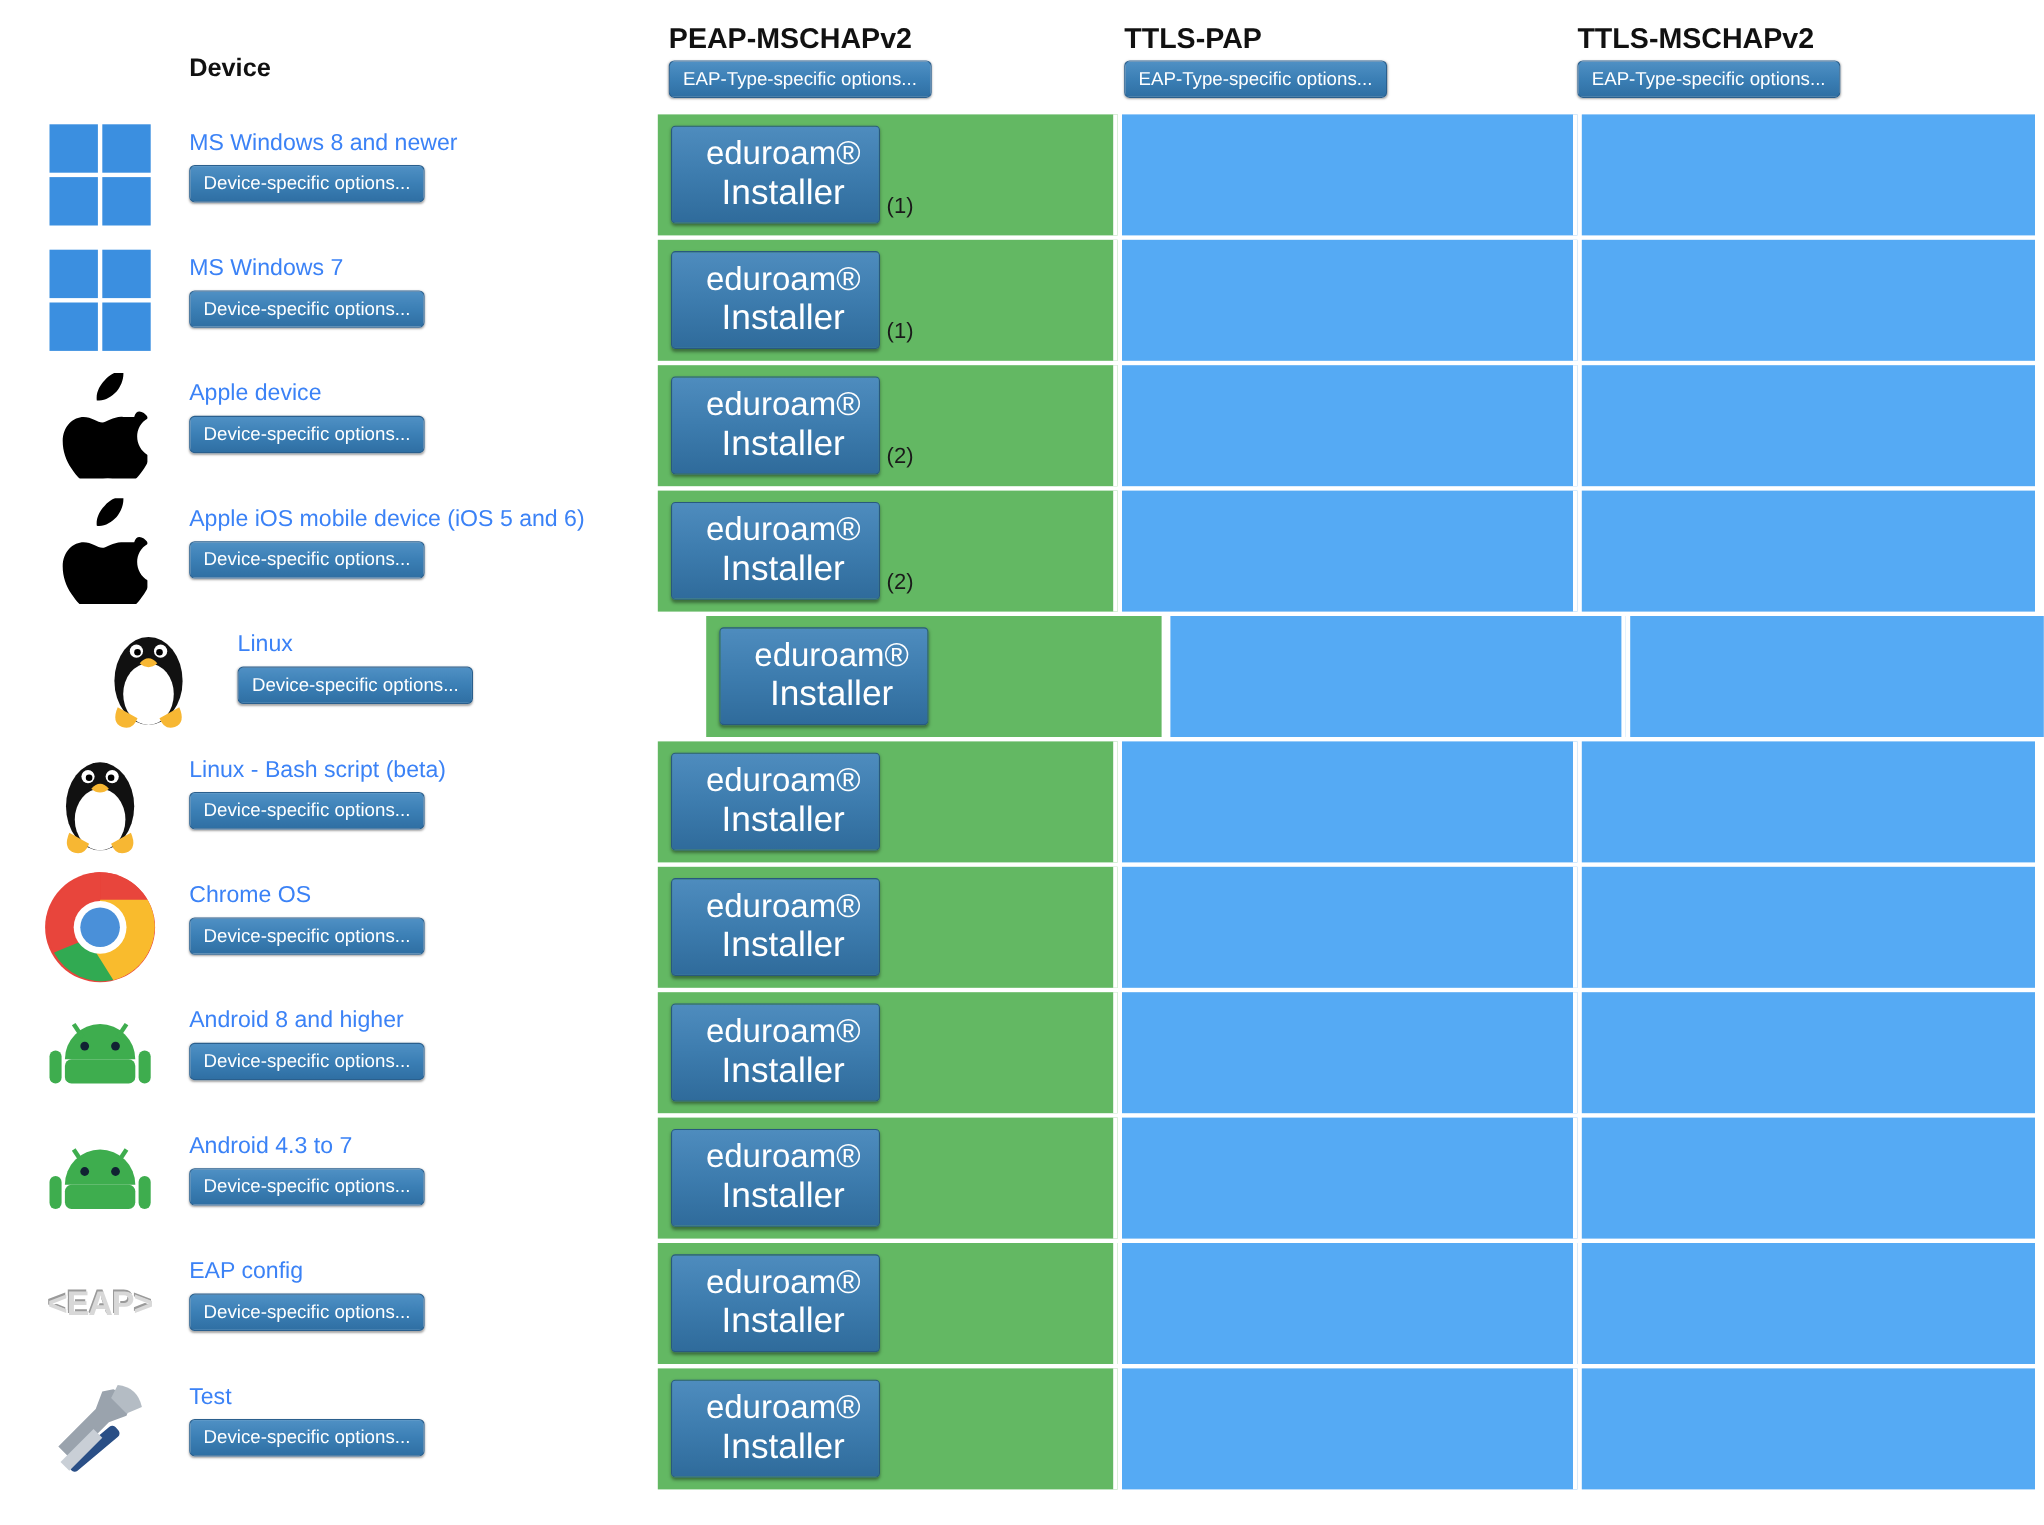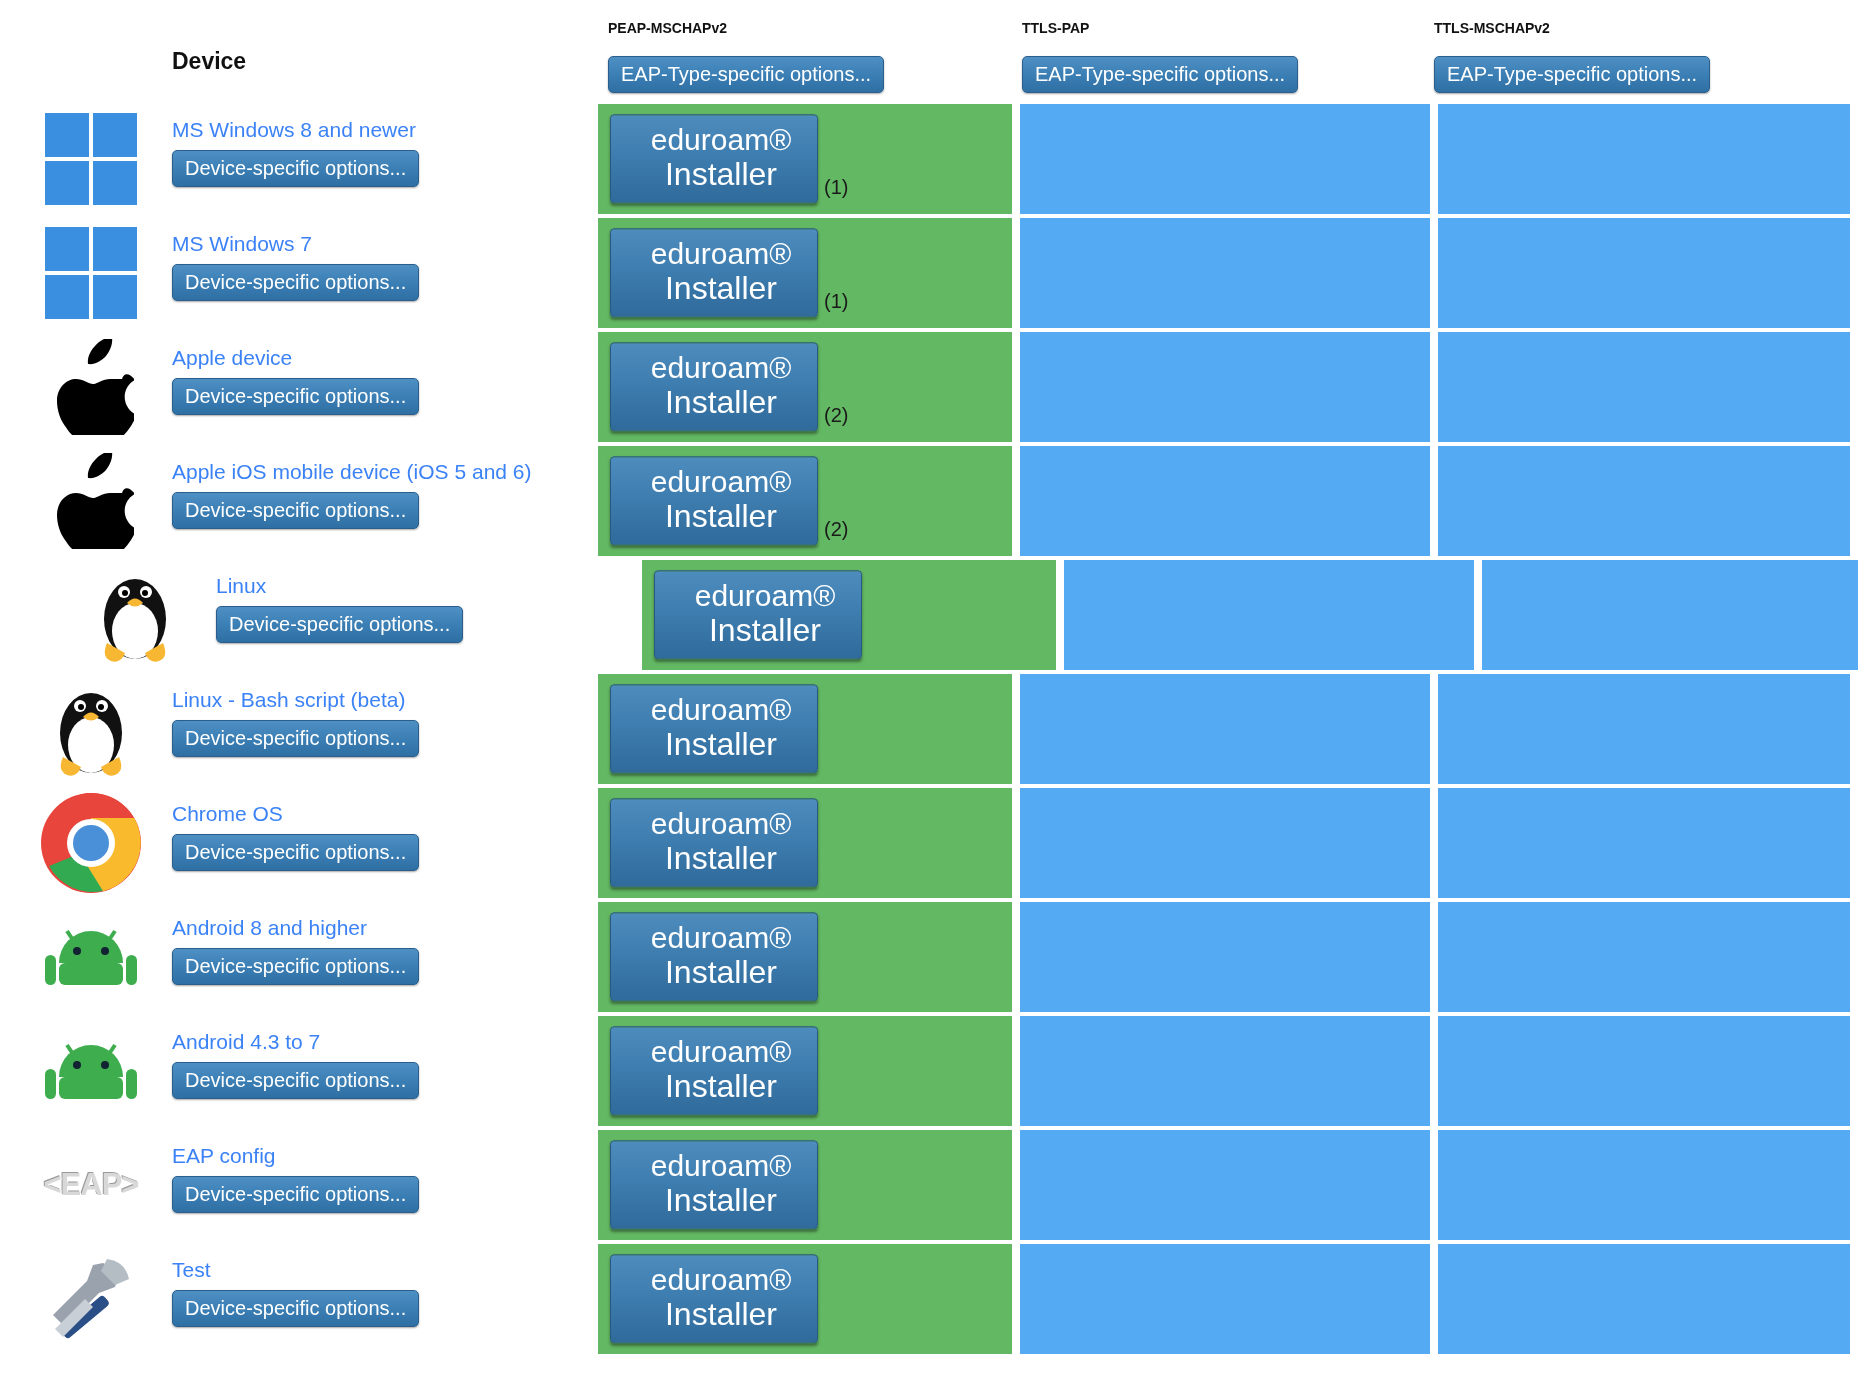--- a/index.html
+++ b/index.html
@@ -42,36 +42,36 @@
     font-size: 23px;
     font-weight: bold;
     color: #111;
   }
 
   .col-header {
     position: absolute;
     top: 20px;
   }
   .col-header .col-title {
-    font-size: 14px;
+    font-size: 26px;
     font-weight: bold;
     color: #111;
     white-space: nowrap;
     display: block;
-    margin-bottom: 20px;
+    margin-bottom: 4px;
   }
 
   
   .opt-btn {
     display: inline-block;
     background: linear-gradient(to bottom, #4f90c4 0%, #3b7fb5 50%, #2f6fa3 100%);
     border: 1px solid #2a5f8d;
     border-radius: 5px;
     color: #ffffff;
-    font-size: 20px;
+    font-size: 17px;
     padding: 7px 12px 8px 12px;
     box-shadow: 0 1px 2px rgba(0,0,0,0.35);
     white-space: nowrap;
     cursor: pointer;
     line-height: 1;
   }
 
   
   .col-peap { left: 608px; }
   .col-ttlspap { left: 1022px; }
@@ -156,21 +156,21 @@
     position: absolute;
     left: 12px;
     top: 50%;
     transform: translateY(-50%);
     display: flex;
     align-items: flex-end;
   }
 
   .installer-btn {
     display: block;
-    width: 208px;
+    width: 190px;
     background: linear-gradient(to bottom, #4e8cbe 0%, #3d7cae 50%, #2f6b9b 100%);
     border: 1px solid #28597f;
     border-radius: 4px;
     color: #ffffff;
     text-align: center;
     padding: 8px 6px 10px 20px;
     box-shadow: 0 2px 3px rgba(0,0,0,0.4);
     cursor: pointer;
     box-sizing: border-box;
   }

